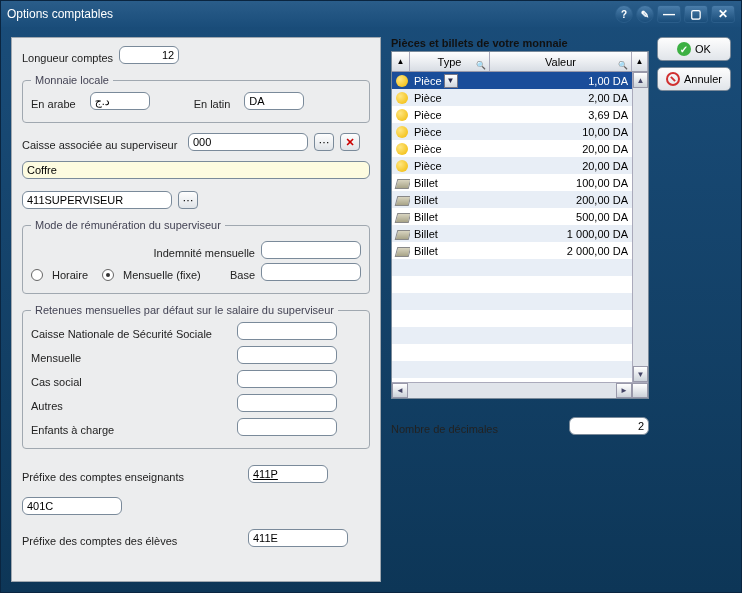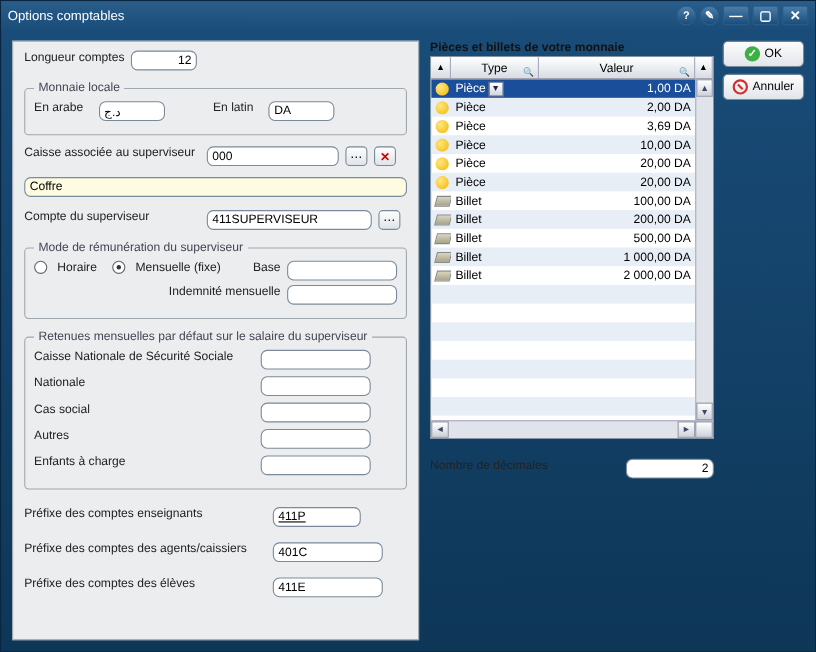--- a/index.html
+++ b/index.html
@@ -5,21 +5,21 @@
   * { box-sizing: border-box; margin: 0; padding: 0; font-family: Tahoma, Arial, sans-serif; font-size: 11px; }
   body { background: #0a3d62; width: 742px; height: 593px; overflow: hidden; }
   .window { width: 742px; height: 593px; background: linear-gradient(to bottom, #1a4d7a 0%, #0d3657 100%); border: 1px solid #0a2540; }
   .titlebar { height: 26px; background: linear-gradient(to bottom, #2a5d8a 0%, #1a4d7a 100%); display: flex; align-items: center; padding: 0 6px; color: #fff; }
   .titlebar .title { flex: 1; font-size: 12px; }
   .tb-btn { width: 24px; height: 18px; border: 1px solid #2a5d8a; background: linear-gradient(to bottom, #4a7daa 0%, #1a4d7a 100%); color: #fff; margin-left: 3px; display: flex; align-items: center; justify-content: center; border-radius: 3px; cursor: pointer; font-size: 12px; font-weight: bold; }
   .tb-btn.round { border-radius: 50%; width: 18px; height: 18px; font-size: 10px;}
   .content { display: flex; padding: 10px; gap: 10px; height: calc(100% - 26px); }
   .left-col { width: 370px; background: #ecedee; border: 1px solid #a0a8b0; padding: 8px 10px 10px 10px; display: flex; flex-direction: column; gap: 6px; }
   .right-col { flex: 1; display: flex; flex-direction: column; gap: 8px; }
-  .row { display: flex; align-items: flex-start; gap: 6px; margin-bottom: 4px; }
+  .row { display: flex; align-items: flex-end; gap: 6px; margin-bottom: 4px; }
   .row label { color: #222; }
   input[type="text"] { border: 1px solid #7a8a9a; background: #fff; height: 18px; padding: 1px 4px; font-size: 11px; border-radius: 6px; }
   input.readonly-yellow { background: #fdfbe0; border-radius: 6px; }
   fieldset { border: 1px solid #a0a8b0; padding: 6px 8px 8px 8px; border-radius: 4px; margin-bottom: 4px; }
   fieldset legend { color: #445; padding: 0 4px; }
   .icon-btn { width: 20px; height: 18px; border: 1px solid #7a8a9a; background: linear-gradient(to bottom, #fefefe, #e0e4e8); border-radius: 4px; display: flex; align-items: center; justify-content: center; cursor: pointer; font-size: 11px; }
   .group-header { font-weight: bold; font-size: 11px; color: #111; margin-bottom: 2px; }
   .table-wrap { border: 1px solid #7a8a9a; background: #fff; height: 348px; display: flex; flex-direction: column; }
   .thead { display: flex; background: linear-gradient(to bottom, #fff, #d8dde4); border-bottom: 1px solid #99a; height: 20px; position: relative; }
   .th { border-right: 1px solid #aab; display: flex; align-items: center; justify-content: center; font-size: 11px; position: relative; }
@@ -80,49 +80,48 @@
 
       <div class="row">
         <label style="width:160px;">Caisse associée au superviseur</label>
         <input type="text" style="width: 120px;" value="000">
         <div class="icon-btn">⋯</div>
         <div class="icon-btn" style="color:#c00; font-weight:bold;">✕</div>
       </div>
       <input type="text" class="readonly-yellow" style="width: 100%;" readonly="" value="Coffre">
 
       <div class="row" style="margin-top:6px;">
-        <label style="width:160px;">Compte du superviseur</label>
         <input type="text" style="width: 150px;" value="411SUPERVISEUR">
         <div class="icon-btn">⋯</div>
       </div>
 
       <fieldset>
         <legend>Mode de rémunération du superviseur</legend>
+        <div class="row" style="justify-content:flex-end; margin-top:4px;">
+          <label>Indemnité mensuelle</label>
+          <input type="text" style="width: 100px;" value="">
+        </div>
         <div class="row">
           <span class="radio"></span>
           <label>Horaire</label>
           <span class="radio checked" style="margin-left:8px;"></span>
           <label>Mensuelle (fixe)</label>
           <label style="margin-left:auto;">Base</label>
           <input type="text" style="width: 100px;" value="">
         </div>
-        <div class="row" style="justify-content:flex-end; margin-top:4px;">
-          <label>Indemnité mensuelle</label>
-          <input type="text" style="width: 100px;" value="">
-        </div>
       </fieldset>
 
       <fieldset>
         <legend>Retenues mensuelles par défaut sur le salaire du superviseur</legend>
         <div class="row">
             <label style="width:200px;">Caisse Nationale de Sécurité Sociale</label>
             <input type="text" style="width: 100px;" value="">
           </div>
         <div class="row" style="margin-top:6px;">
-            <label style="width:200px;">Nationale</label>
+            <label style="width:200px;">Mensuelle</label>
             <input type="text" style="width: 100px;" value="">
           </div>
         <div class="row" style="margin-top:6px;">
             <label style="width:200px;">Cas social</label>
             <input type="text" style="width: 100px;" value="">
           </div>
         <div class="row" style="margin-top:6px;">
             <label style="width:200px;">Autres</label>
             <input type="text" style="width: 100px;" value="">
           </div>
@@ -130,21 +129,20 @@
             <label style="width:200px;">Enfants à charge</label>
             <input type="text" style="width: 100px;" value="">
           </div>
       </fieldset>
 
       <div class="row" style="margin-top:6px;">
           <label style="width:220px;">Préfixe des comptes enseignants</label>
           <input type="text" style="width: 80px; text-decoration: underline;" value="411P">
         </div>
       <div class="row" style="margin-top:4px;">
-          <label style="width:220px;">Préfixe des comptes des agents/caissiers</label>
           <input type="text" style="width: 100px;" value="401C">
         </div>
       <div class="row" style="margin-top:4px;">
           <label style="width:220px;">Préfixe des comptes des élèves</label>
           <input type="text" style="width: 100px;" value="411E">
         </div>
     </div>
 
     <div class="right-col">
       <div style="display:flex; gap:8px;">

